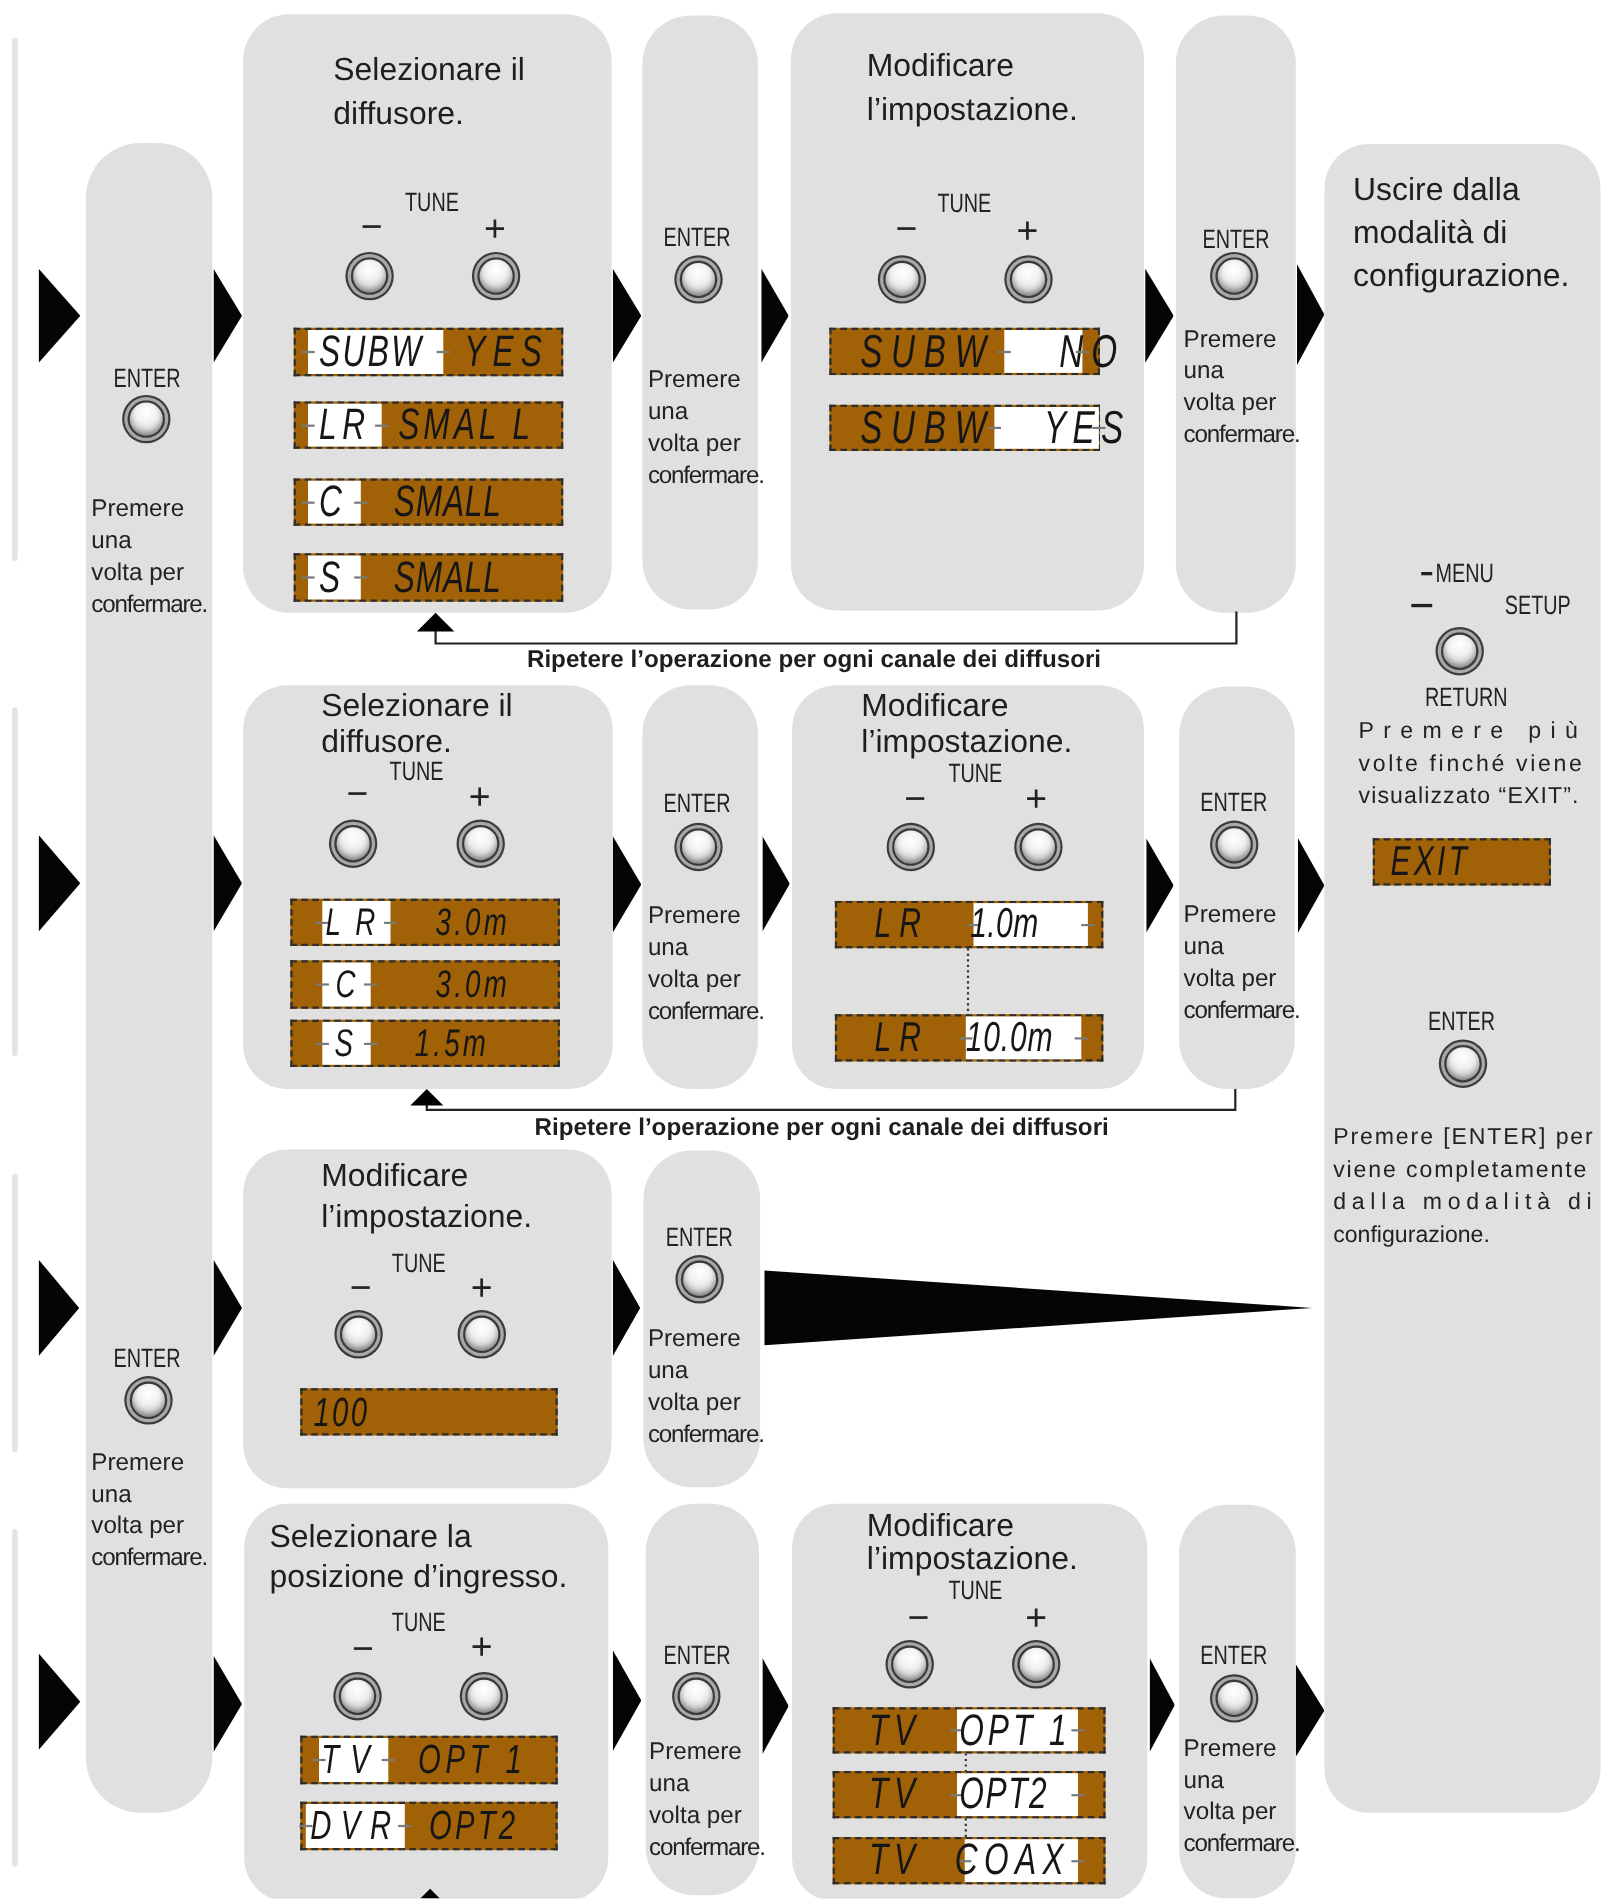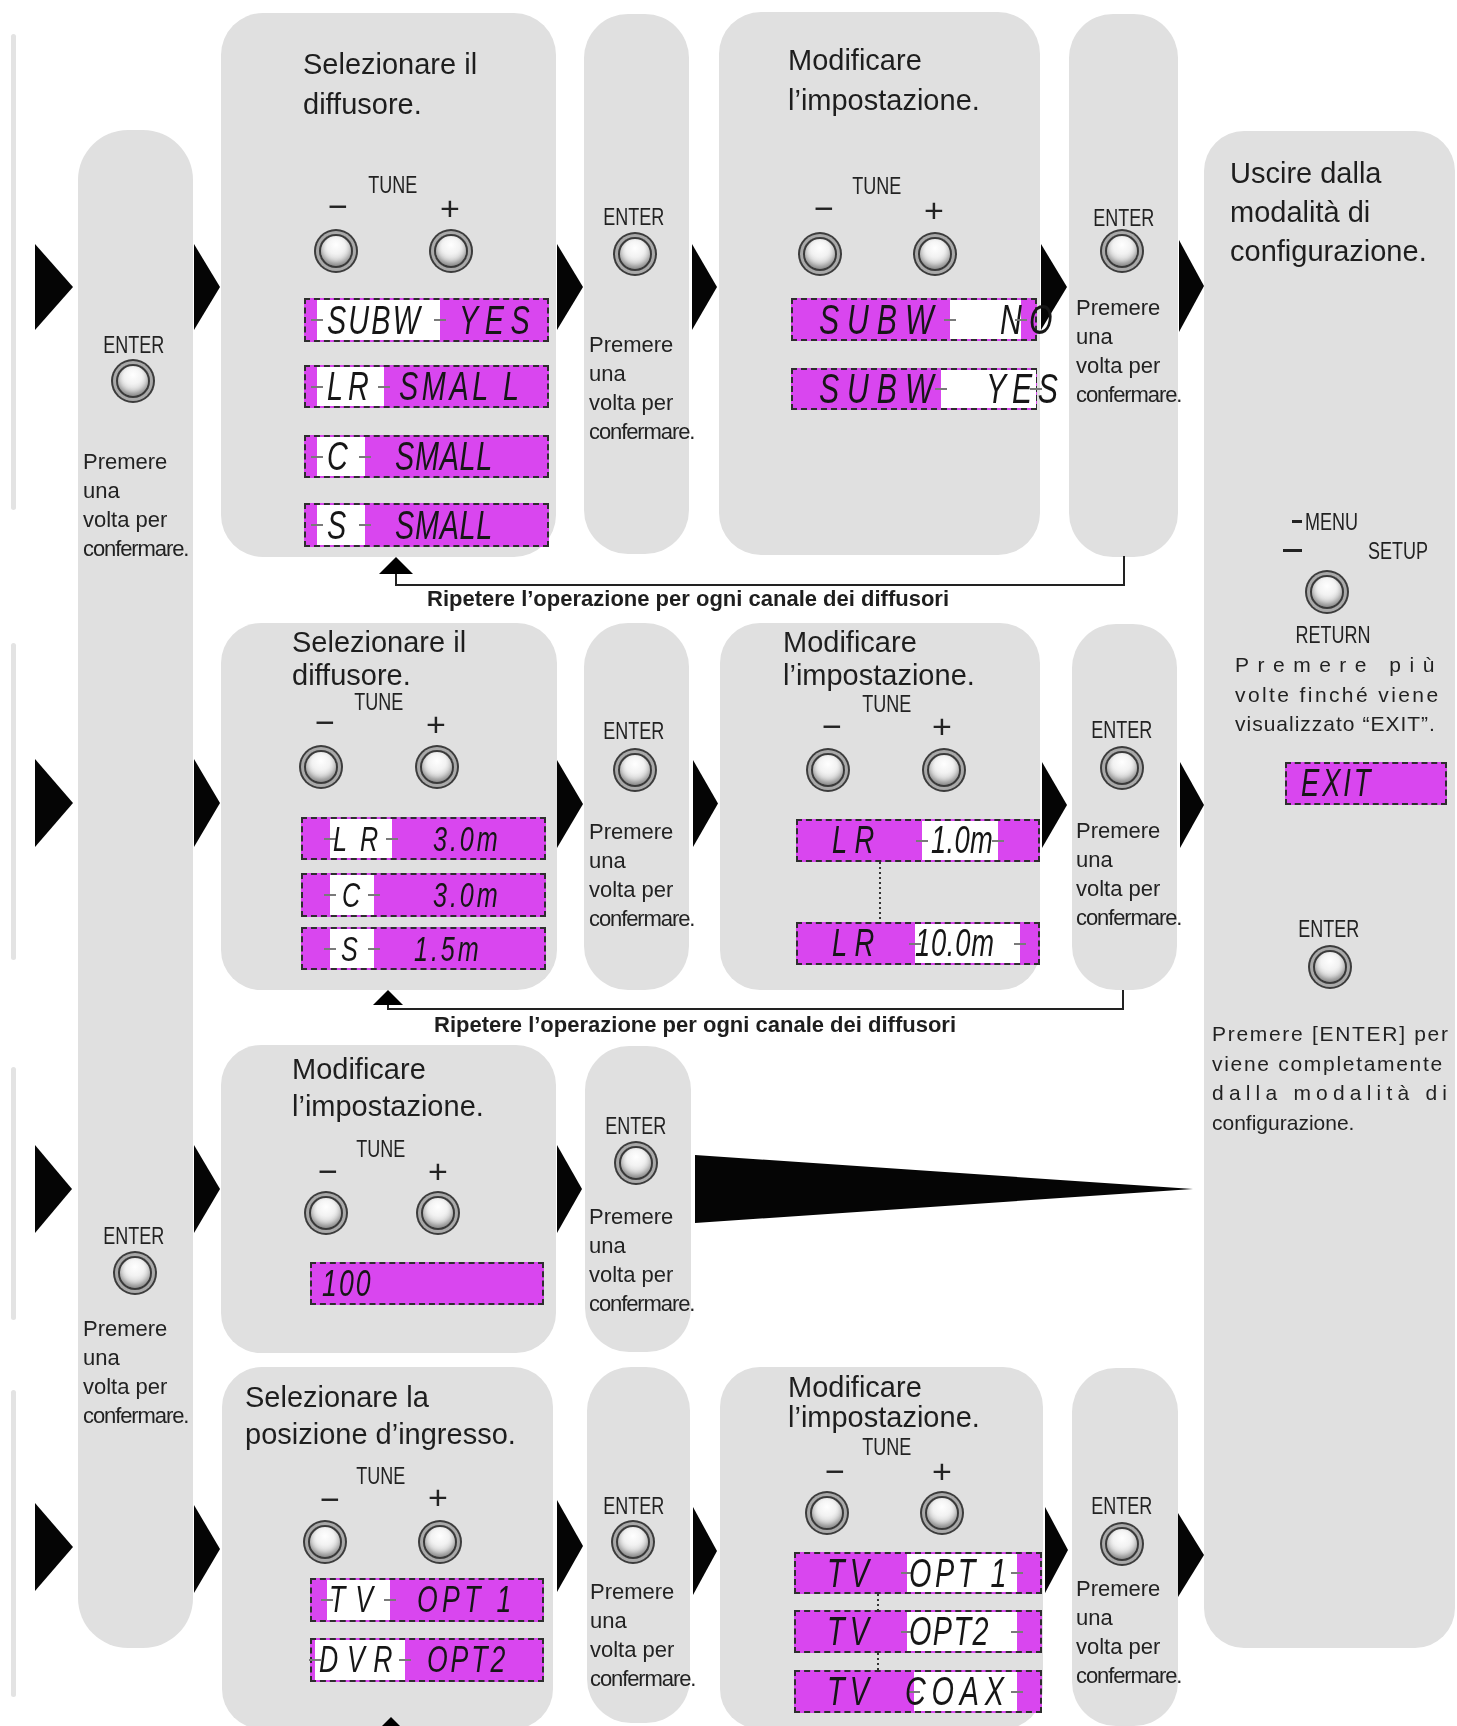--- a/index.html
+++ b/index.html
@@ -15,32 +15,32 @@
 .condl>span{display:inline-block;transform:scaleX(.75);transform-origin:left center;}
 .sign{position:absolute;width:40px;margin-left:-20px;text-align:center;font-size:34px;line-height:34px;color:#222;z-index:4;}
 .rbtn{position:absolute;width:34px;height:34px;margin-left:-17px;margin-top:-17px;border-radius:50%;border:2px solid #3a3a3a;
   box-shadow:0 0 0 3px #a9a9a9,0 0 0 5px #3c3c3c,inset 0 -3px 5px rgba(0,0,0,.3);
   background:radial-gradient(circle at 50% 30%,#ffffff 0%,#f2f2f2 35%,#cacaca 75%,#9c9c9c 100%);z-index:4;}
 .instr{position:absolute;font-size:22px;line-height:29px;color:#222;z-index:4;}
 .instr span{display:block;white-space:nowrap;}
 .instr .tight{letter-spacing:-1.1px;}
 .para{position:absolute;font-size:21px;line-height:29.5px;color:#222;z-index:4;}
 .para span{display:block;white-space:nowrap;}
-.lcd{position:absolute;background:#d946ef;border:2px dashed #2e2e2e;z-index:4;margin-left:37px;}
+.lcd{position:absolute;background:#a16207;border:2px dashed #2e2e2e;z-index:4;}
 .seg{position:absolute;top:0;bottom:0;white-space:nowrap;}
 .seg .t{display:inline-block;font-style:italic;transform:scaleX(.72);transform-origin:left center;color:#161616;}
 .seg-c{left:0;right:0;}
 .seg-c .t{transform-origin:center;}
 .lcd[data-hl="left"] .seg-l,.lcd[data-hl="right"] .seg-r{background:#ffffff;}
 .lcd[data-hl="left"] .seg-l::before,.lcd[data-hl="left"] .seg-l::after,
 .lcd[data-hl="right"] .seg-r::before,.lcd[data-hl="right"] .seg-r::after{
   content:"";position:absolute;top:50%;width:12px;height:2px;margin-top:-1px;background:#7a7a7a;}
 .lcd[data-hl="left"] .seg-l::before,.lcd[data-hl="right"] .seg-r::before{left:-6px;}
 .lcd[data-hl="left"] .seg-l::after,.lcd[data-hl="right"] .seg-r::after{right:-6px;}
-.note{position:absolute;font-weight:bold;font-size:22px;line-height:22px;white-space:nowrap;color:#1e1e1e;z-index:4;}
+.note{position:absolute;font-weight:bold;font-size:22px;line-height:22px;text-align:center;white-space:nowrap;color:#1e1e1e;z-index:4;}
 .dash{position:absolute;background:#222;z-index:4;}
 svg.overlay{position:absolute;left:0;top:0;z-index:3;}
 </style>
 </head>
 <body>
 
 <div class="strip" style="top:34px;height:476px"></div>
 <div class="strip" style="top:643px;height:317px"></div>
 <div class="strip" style="top:1067px;height:253px"></div>
 <div class="strip" style="top:1390px;height:307px"></div>
@@ -216,21 +216,21 @@
 <div class="title" style="left:783px;top:626px;line-height:33px">Modificare
 l’impostazione.</div>
 <div class="cond" style="left:827px;top:692px"><span>TUNE</span></div>
 <div class="sign" style="left:832px;top:709px">−</div>
 <div class="sign" style="left:942px;top:709px">+</div>
 <div class="rbtn" style="left:828px;top:770px"></div>
 <div class="rbtn" style="left:944px;top:770px"></div>
 
 <div class="lcd" style="left:759px;top:819px;width:244px;height:43px;font-size:38px;line-height:39px" data-hl="right">
   <div class="seg seg-l" style="left:0;width:124px;padding-left:34px"><span class="t" style="letter-spacing:10px">LR</span></div>
-  <div class="seg seg-r" style="left:124px;width:76px;padding-left:12px"><span class="t" style="letter-spacing:.5px;margin-left:-3px">1.0m</span></div>
+  <div class="seg seg-r" style="left:124px;width:104px;padding-left:0"><span class="t" style="letter-spacing:.5px;margin-left:-3px">1.0m</span></div>
 </div>
 <div class="lcd" style="left:759px;top:922px;width:244px;height:43px;font-size:38px;line-height:39px" data-hl="right">
   <div class="seg seg-l" style="left:0;width:117px;padding-left:34px"><span class="t" style="letter-spacing:10px">LR</span></div>
   <div class="seg seg-r" style="left:117px;width:105px;padding-left:0"><span class="t" style="letter-spacing:1px">10.0m</span></div>
 </div>
 
 <div class="cond" style="left:1062px;top:718px"><span>ENTER</span></div>
 <div class="rbtn" style="left:1122px;top:768px"></div>
 <div class="instr" style="left:1076px;top:816px">
   <span>Premere</span>

